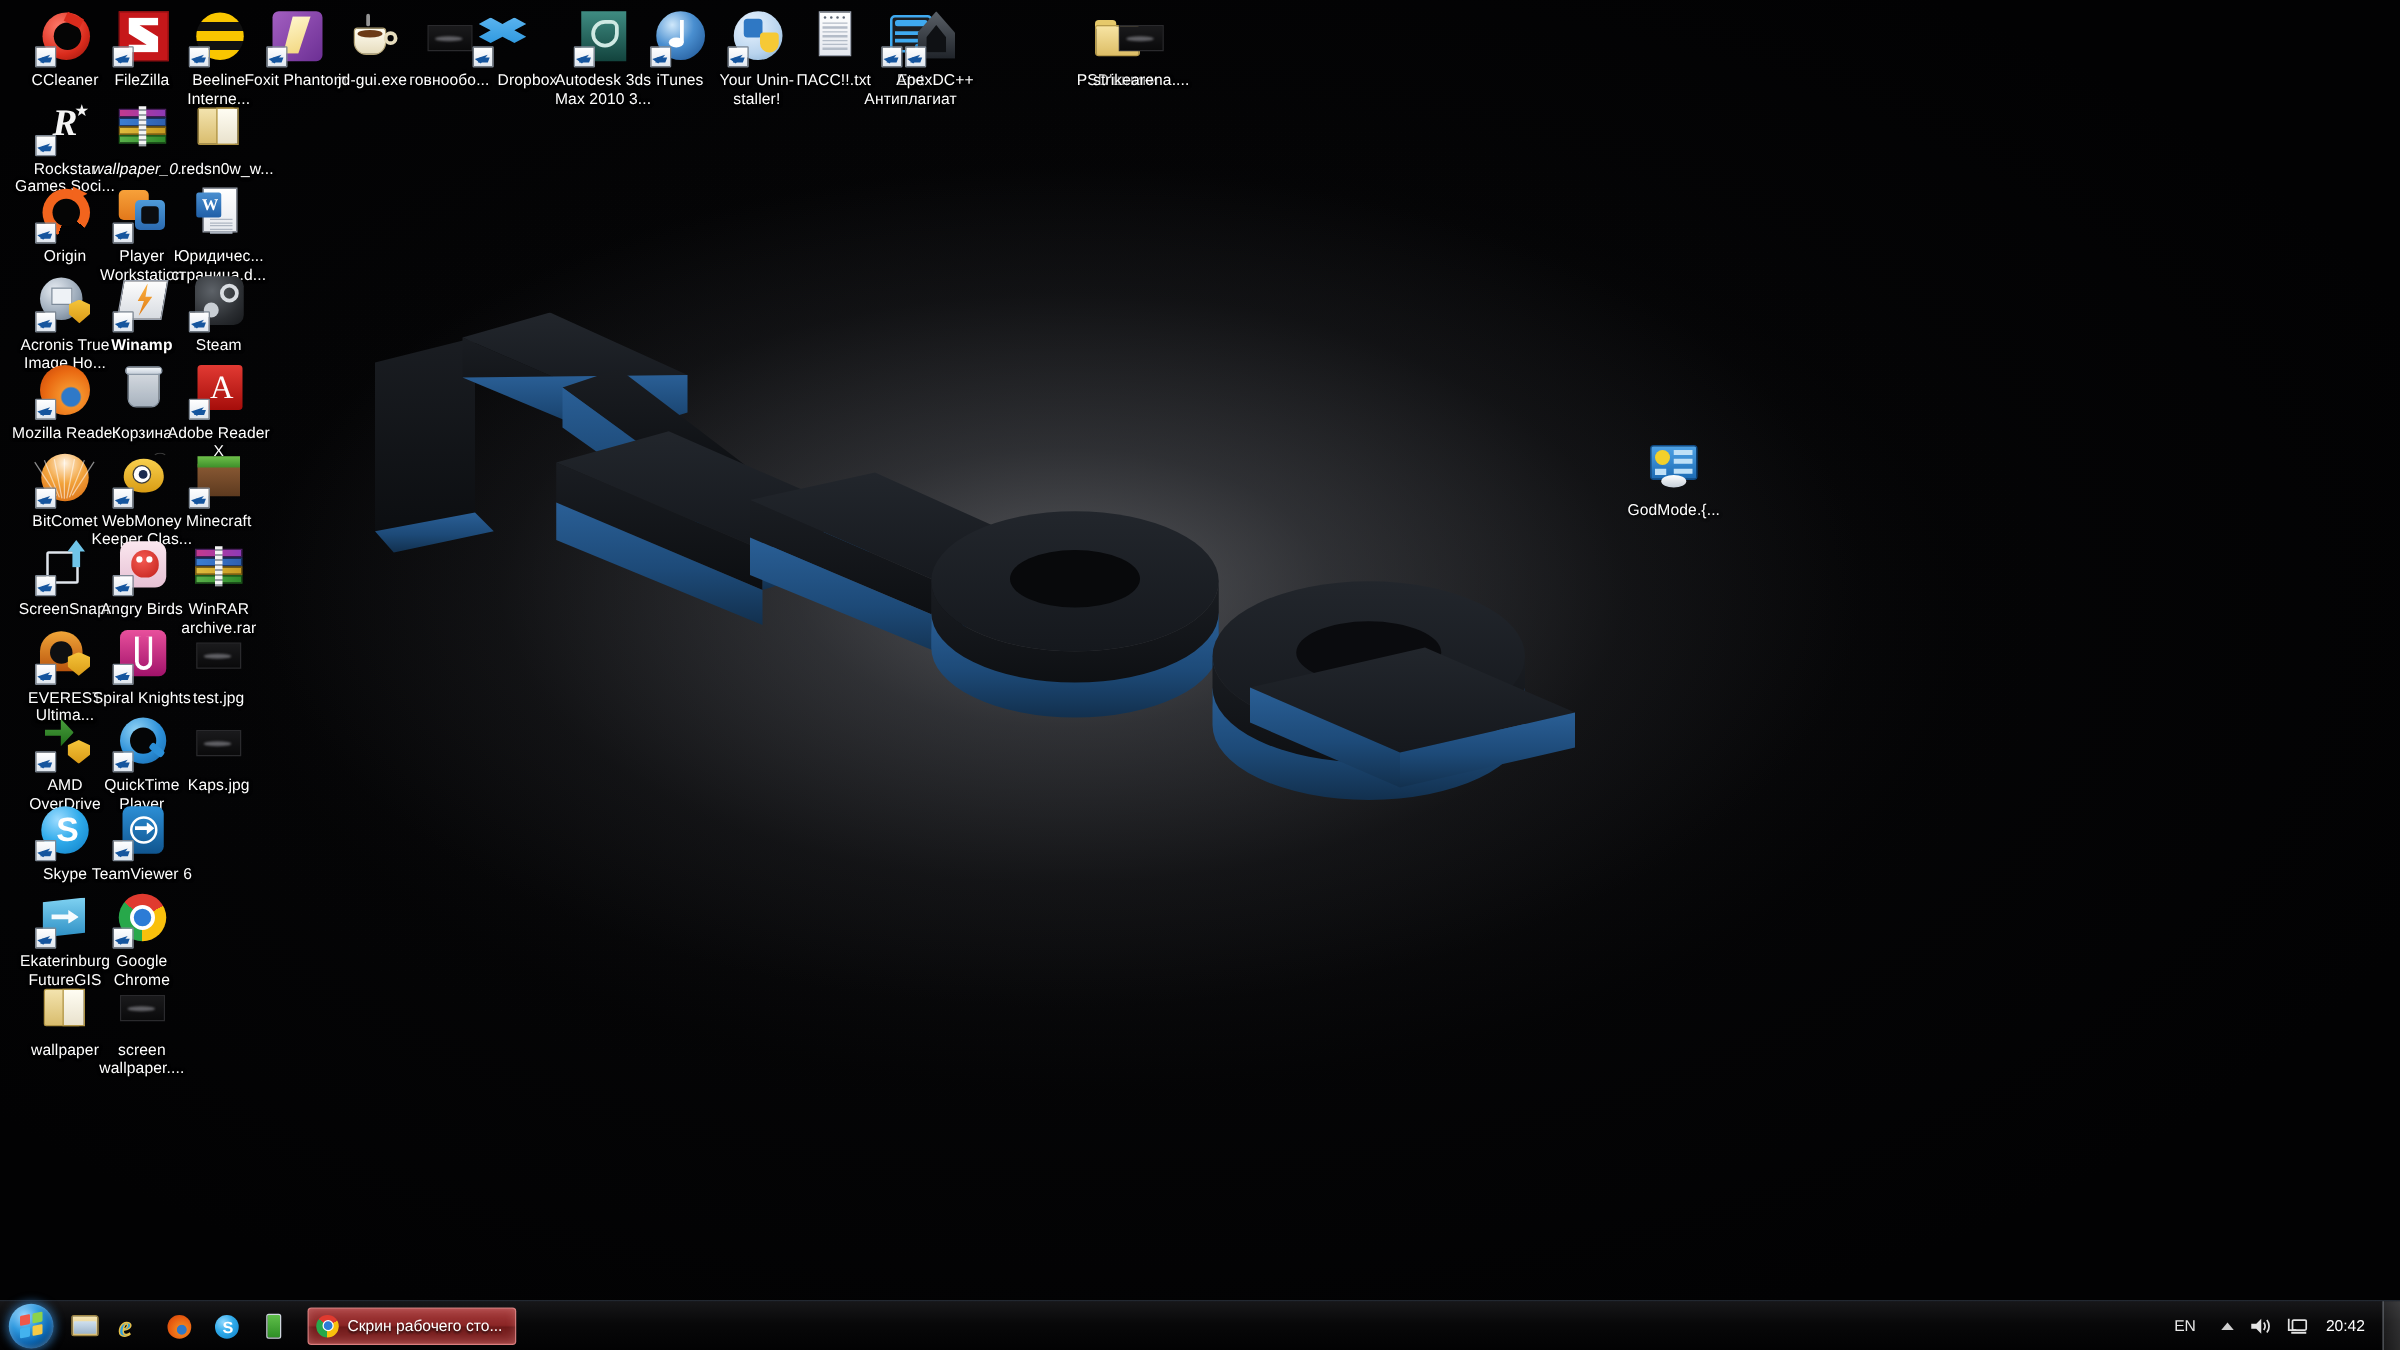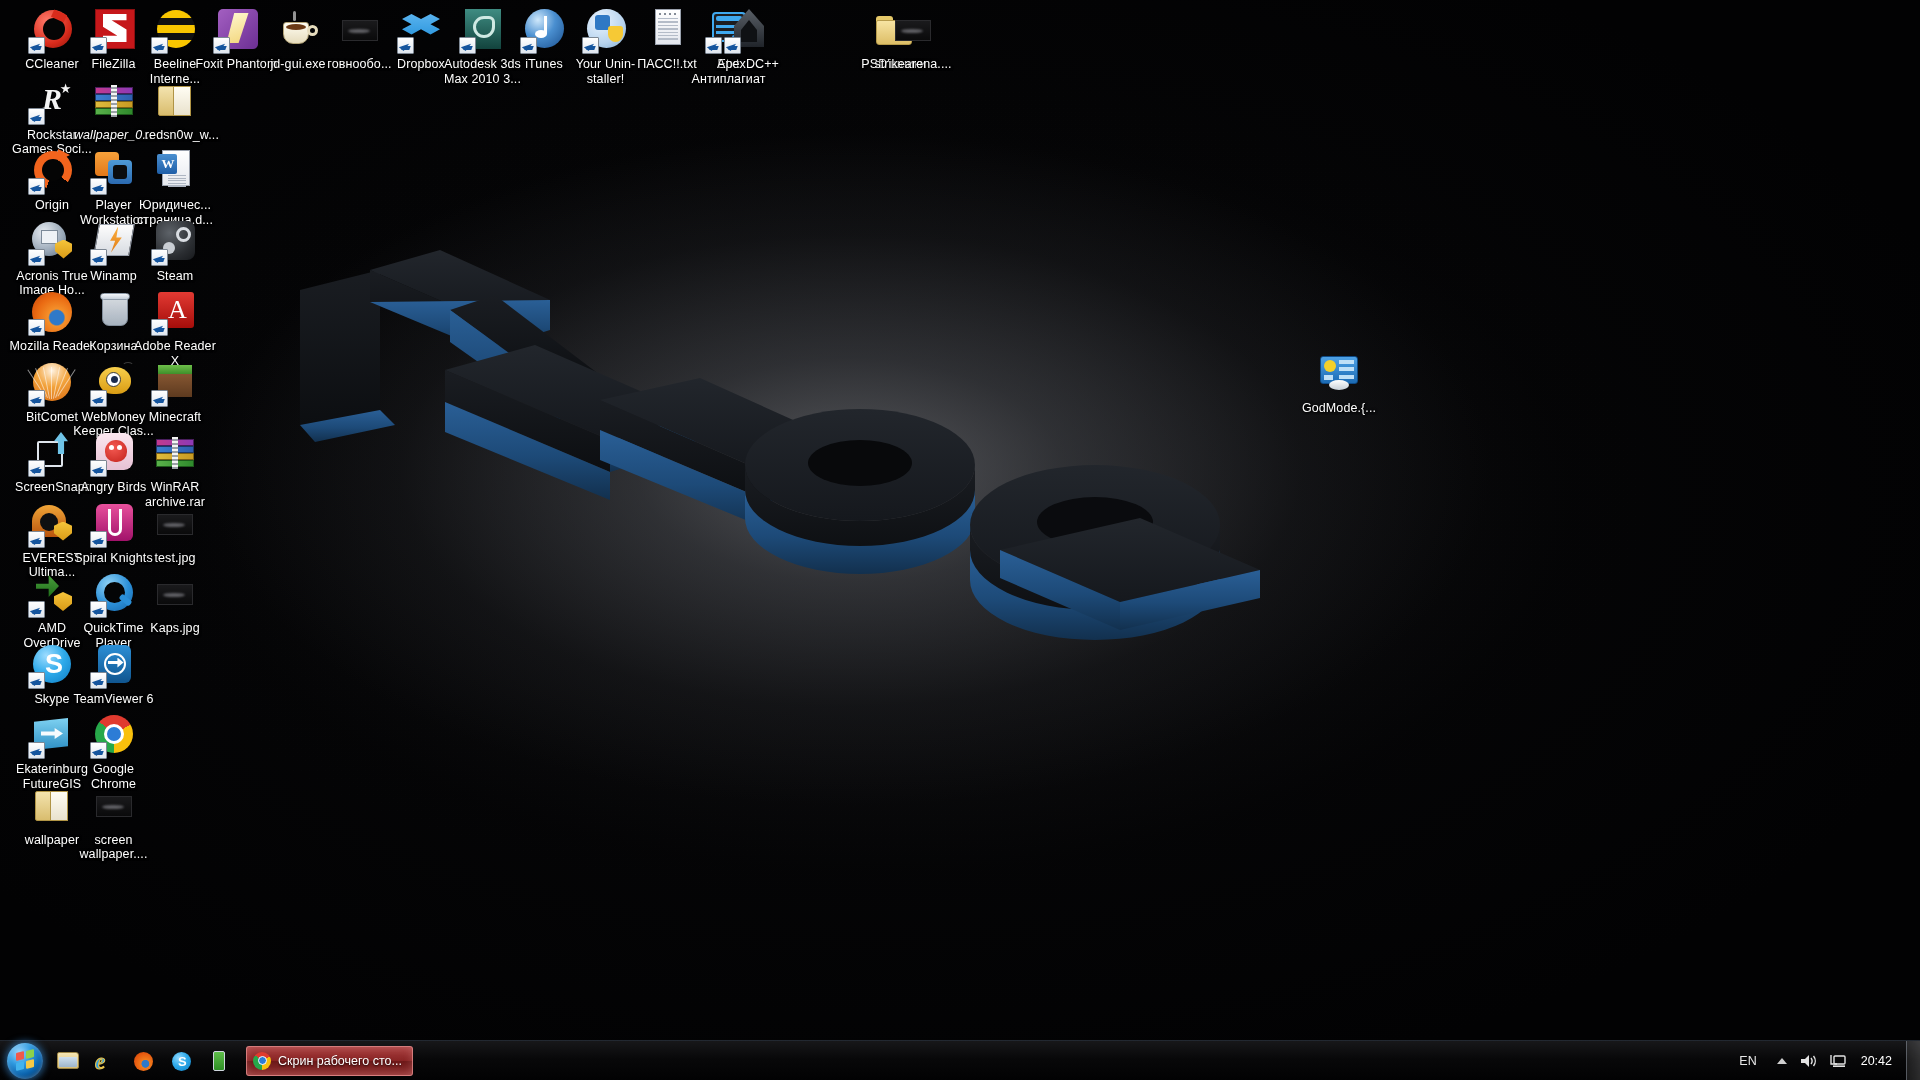--- a/index.html
+++ b/index.html
@@ -229,21 +229,21 @@
         </div>
         <div class="label">jd-gui.exe</div>
       </div>
       <div class="icon" style="left: 315.5px; top: 6px;">
         <div class="glyph">
           <div style="position: absolute; left: 6px; top: 14px; width: 36px; height: 21px; background: linear-gradient(rgb(26, 26, 28), rgb(10, 10, 11)); border: 1px solid rgb(42, 42, 45);"></div>
           <div style="position: absolute; left: 12px; top: 23px; width: 22px; height: 4px; border-radius: 50%; background: rgba(190, 190, 200, 0.45); filter: blur(1px);"></div>
         </div>
         <div class="label">говнообо...</div>
       </div>
-      <div class="icon" style="left: 377px; top: 6px;">
+      <div class="icon" style="left: 358px; top: 6px; text-align: right;">
         <div class="glyph">
           <div style="position: absolute; left: 5px; top: 8px; width: 38px; height: 30px; background: linear-gradient(rgb(89, 179, 239), rgb(31, 142, 216)); clip-path: polygon(25% 0px, 50% 17%, 75% 0px, 100% 17%, 75% 34%, 100% 51%, 75% 68%, 50% 51%, 25% 68%, 0px 51%, 25% 34%, 0px 17%);"></div>
           <div class="shc"></div>
         </div>
         <div class="label">Dropbox</div>
       </div>
       <div class="icon" style="left: 438.5px; top: 6px;">
         <div class="glyph">
           <div style="position: absolute; left: 6px; top: 3px; width: 36px; height: 40px; background: linear-gradient(rgb(63, 140, 130), rgb(18, 67, 61));"></div>
           <div style="position: absolute; left: 14px; top: 10px; width: 22px; height: 22px; border: 3px solid rgb(207, 233, 227); border-radius: 50% 6px 50% 50%;"></div>
@@ -378,21 +378,21 @@
       </div>
       <div class="icon" style="left: 8px; top: 217.5px;">
         <div class="glyph">
           <div style="position: absolute; left: 4px; top: 4px; width: 34px; height: 34px; border-radius: 50%; background: radial-gradient(circle at 35% 30%, rgb(231, 236, 242), rgb(151, 166, 182) 60%, rgb(92, 107, 124) 100%);"></div>
           <div style="position: absolute; left: 13px; top: 12px; width: 17px; height: 14px; background: rgb(238, 242, 246); border: 1px solid rgb(124, 138, 153);"></div>
           <div style="position: absolute; left: 27px; top: 22px; width: 17px; height: 19px; background: linear-gradient(rgb(245, 196, 58), rgb(217, 154, 22)); clip-path: polygon(50% 0px, 100% 22%, 100% 62%, 50% 100%, 0px 62%, 0px 22%);"></div>
           <div class="shc"></div>
         </div>
         <div class="label">Acronis True Image Ho...</div>
       </div>
-      <div class="icon" style="left: 69.5px; top: 217.5px;">
+      <div class="icon" style="left: 69.5px; top: 217.5px; font-weight: bold;">
         <div class="glyph">
           <div style="position: absolute; left: 6px; top: 6px; width: 36px; height: 32px; background: linear-gradient(rgb(253, 253, 253), rgb(215, 219, 225)); transform: skewX(-10deg); border: 1px solid rgb(154, 161, 173);"></div>
           <div style="position: absolute; left: 17px; top: 9px; width: 18px; height: 26px; background: linear-gradient(rgb(251, 176, 64), rgb(224, 123, 21)); clip-path: polygon(65% 0px, 20% 55%, 48% 55%, 25% 100%, 85% 42%, 55% 42%);"></div>
           <div class="shc"></div>
         </div>
         <div class="label">Winamp</div>
       </div>
       <div class="icon" style="left: 131px; top: 217.5px;">
         <div class="glyph">
           <div style="position: absolute; left: 5px; top: 3px; width: 39px; height: 39px; border-radius: 8px; background: radial-gradient(circle at 35% 30%, rgb(93, 98, 104), rgb(42, 45, 49) 65%, rgb(23, 25, 28) 100%);"></div>

